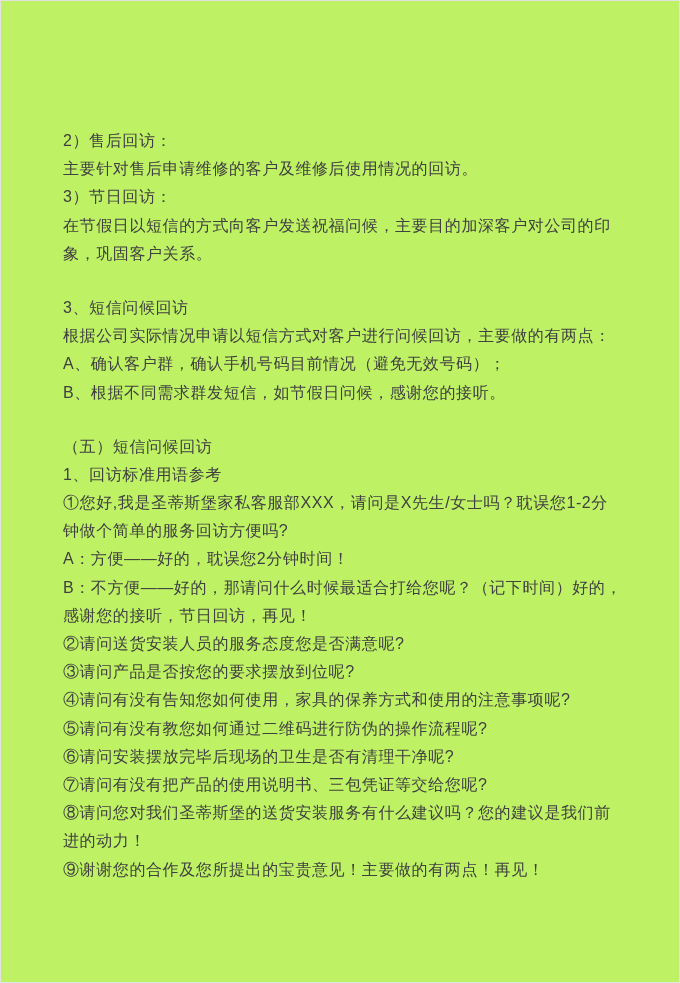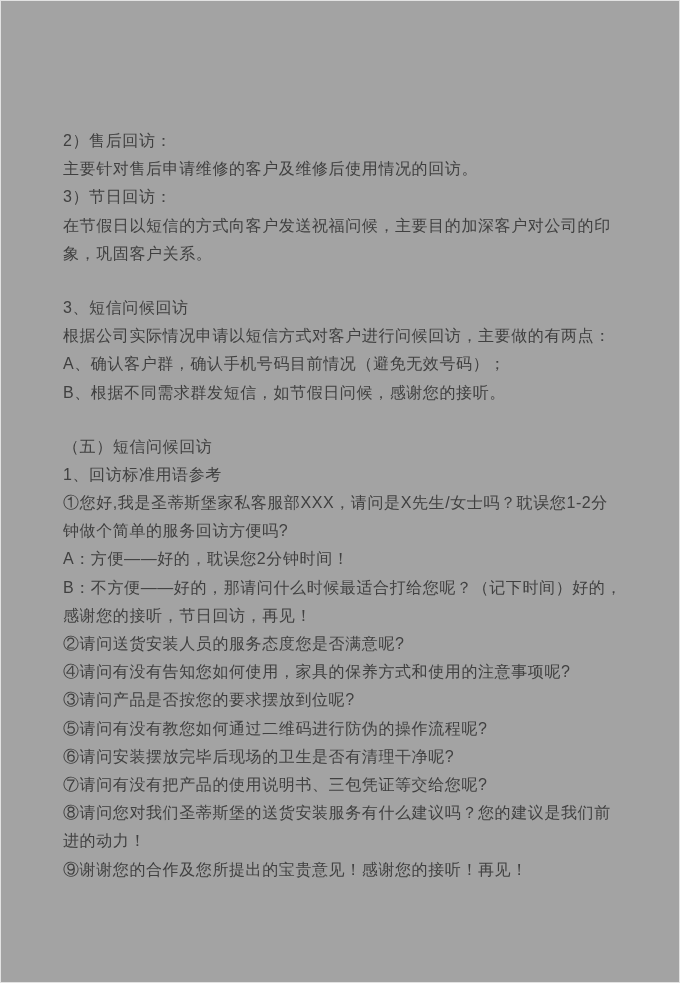--- a/index.html
+++ b/index.html
@@ -5,21 +5,21 @@
   html, body {
     margin: 0;
     padding: 0;
     background: #ffffff;
   }
   .page {
     position: relative;
     width: 680px;
     height: 983px;
     box-sizing: border-box;
-    background: #a3a3a3;
+    background: #bef264;
     border: 1px solid #e2e2e2;
     overflow: hidden;
     font-family: "Liberation Sans", sans-serif;
   }
   .content {
     position: absolute;
     left: 62px;
     top: 126px;
     width: 580px;
     color: #404040;
@@ -52,22 +52,22 @@
       <div class="line">B、根据不同需求群发短信，如节假日问候，感谢您的接听。</div>
       <div class="spacer"></div>
       <div class="line">（五）短信问候回访</div>
       <div class="line">1、回访标准用语参考</div>
       <div class="line">①您好,我是圣蒂斯堡家私客服部XXX，请问是X先生/女士吗？耽误您1-2分</div>
       <div class="line">钟做个简单的服务回访方便吗?</div>
       <div class="line">A：方便——好的，耽误您2分钟时间！</div>
       <div class="line">B：不方便——好的，那请问什么时候最适合打给您呢？（记下时间）好的，</div>
       <div class="line">感谢您的接听，节日回访，再见！</div>
       <div class="line">②请问送货安装人员的服务态度您是否满意呢?</div>
+      <div class="line">③请问产品是否按您的要求摆放到位呢?</div>
       <div class="line">④请问有没有告知您如何使用，家具的保养方式和使用的注意事项呢?</div>
-      <div class="line">③请问产品是否按您的要求摆放到位呢?</div>
       <div class="line">⑤请问有没有教您如何通过二维码进行防伪的操作流程呢?</div>
       <div class="line">⑥请问安装摆放完毕后现场的卫生是否有清理干净呢?</div>
       <div class="line">⑦请问有没有把产品的使用说明书、三包凭证等交给您呢?</div>
       <div class="line">⑧请问您对我们圣蒂斯堡的送货安装服务有什么建议吗？您的建议是我们前</div>
       <div class="line">进的动力！</div>
-      <div class="line">⑨谢谢您的合作及您所提出的宝贵意见！感谢您的接听！再见！</div>
+      <div class="line">⑨谢谢您的合作及您所提出的宝贵意见！主要做的有两点！再见！</div>
     </div>
 </div>
 
 </body></html>

